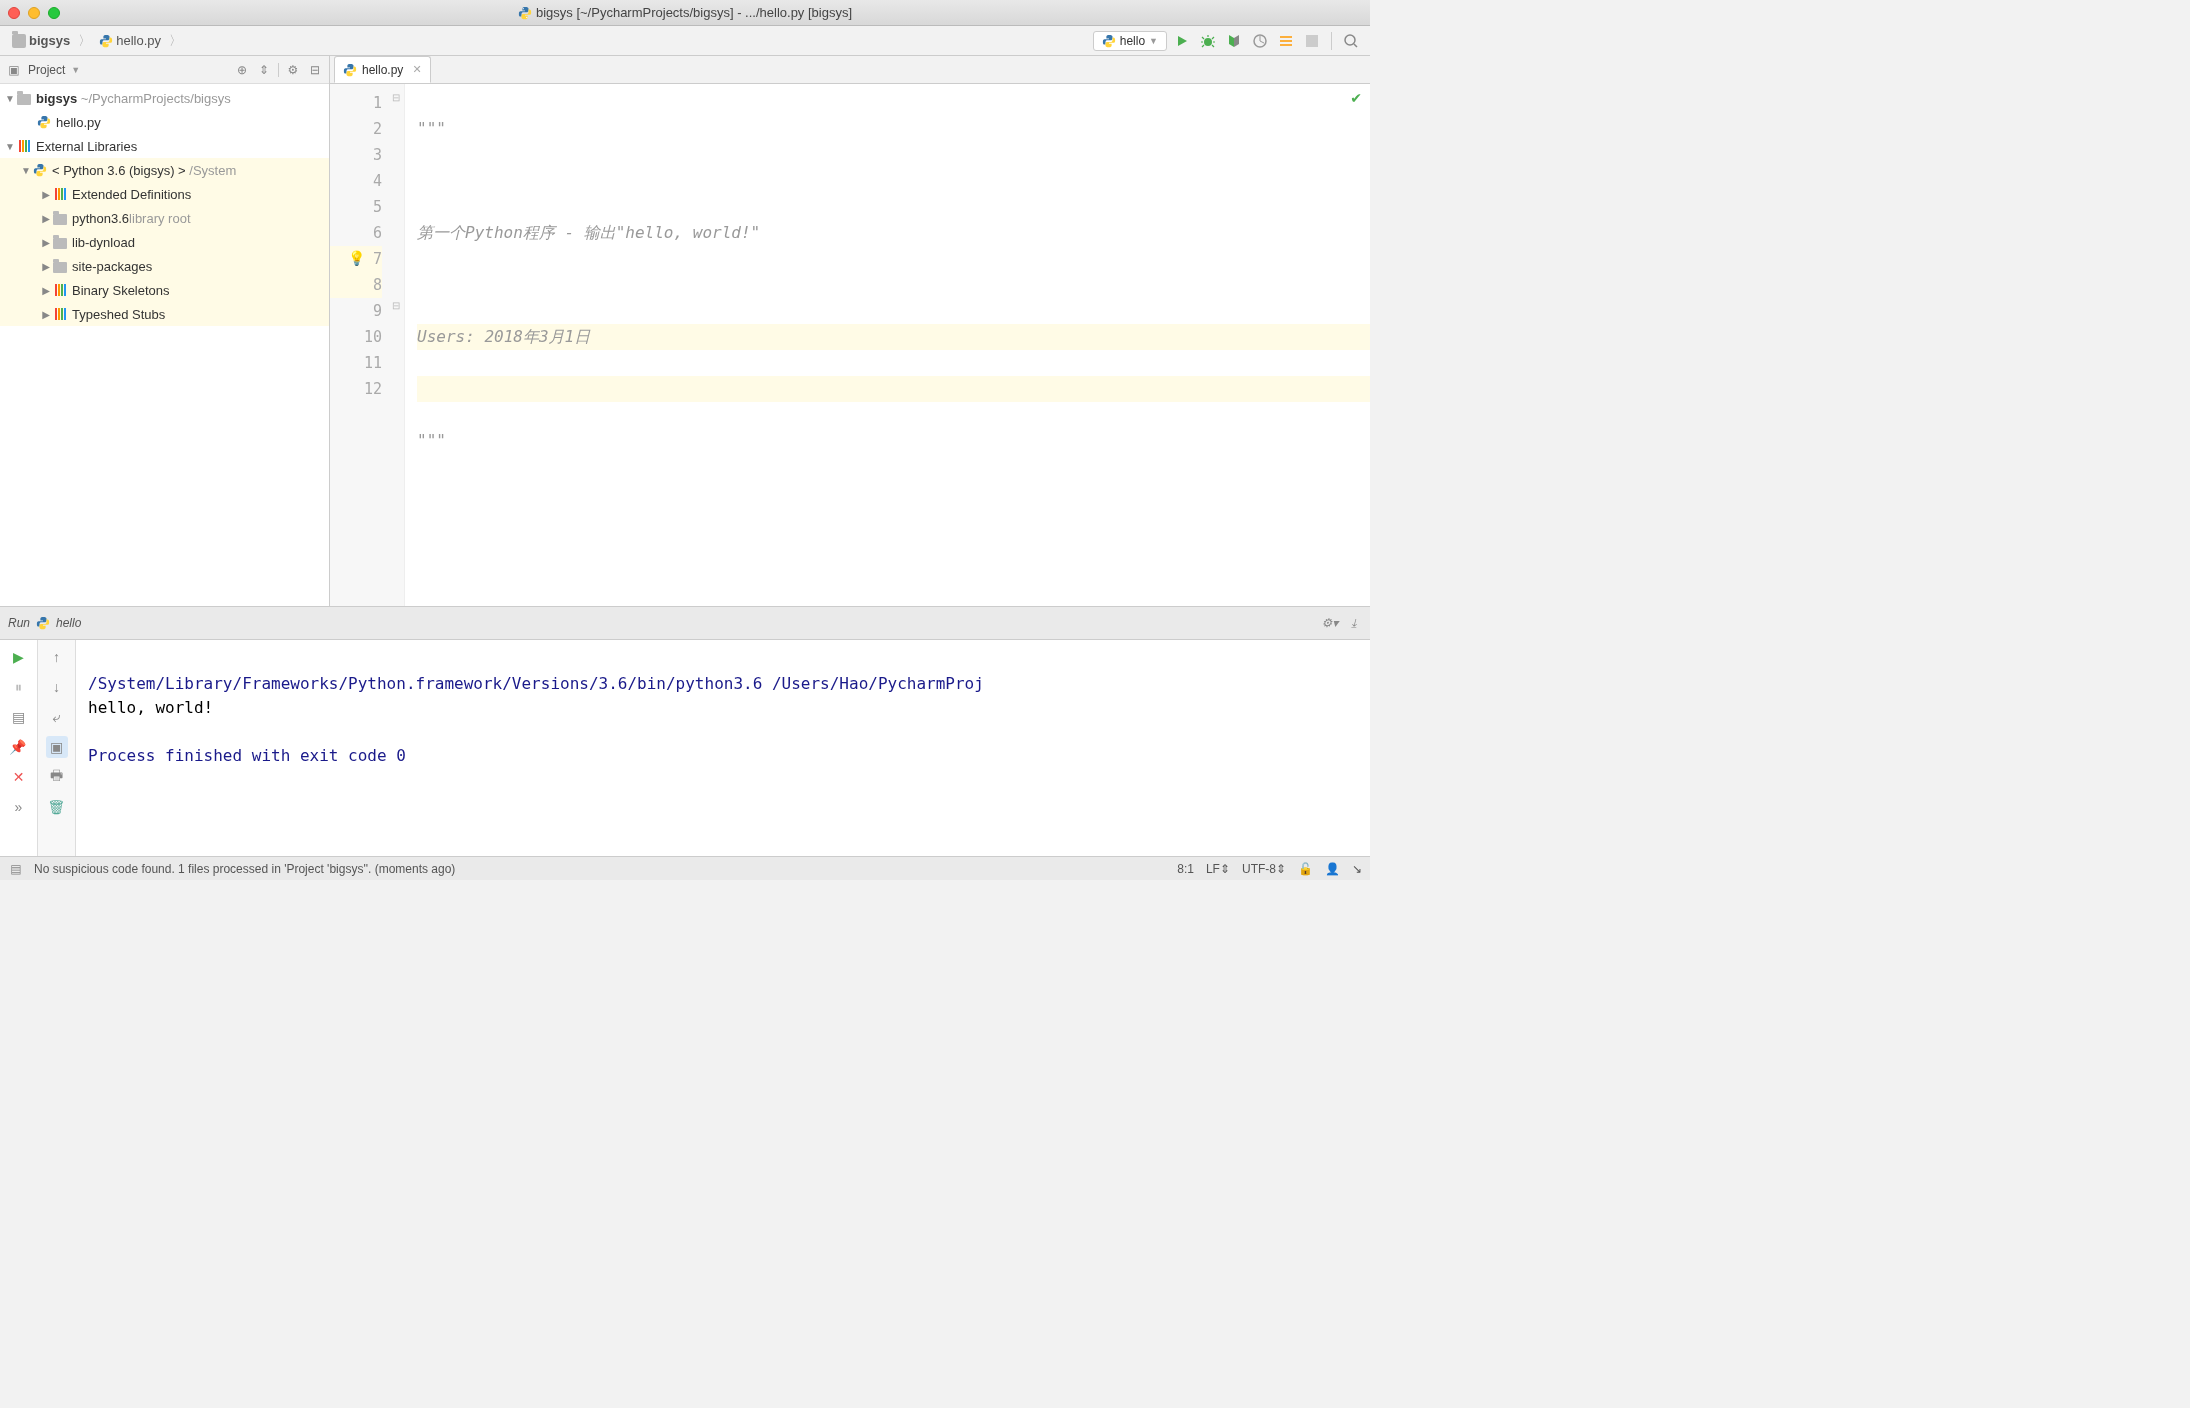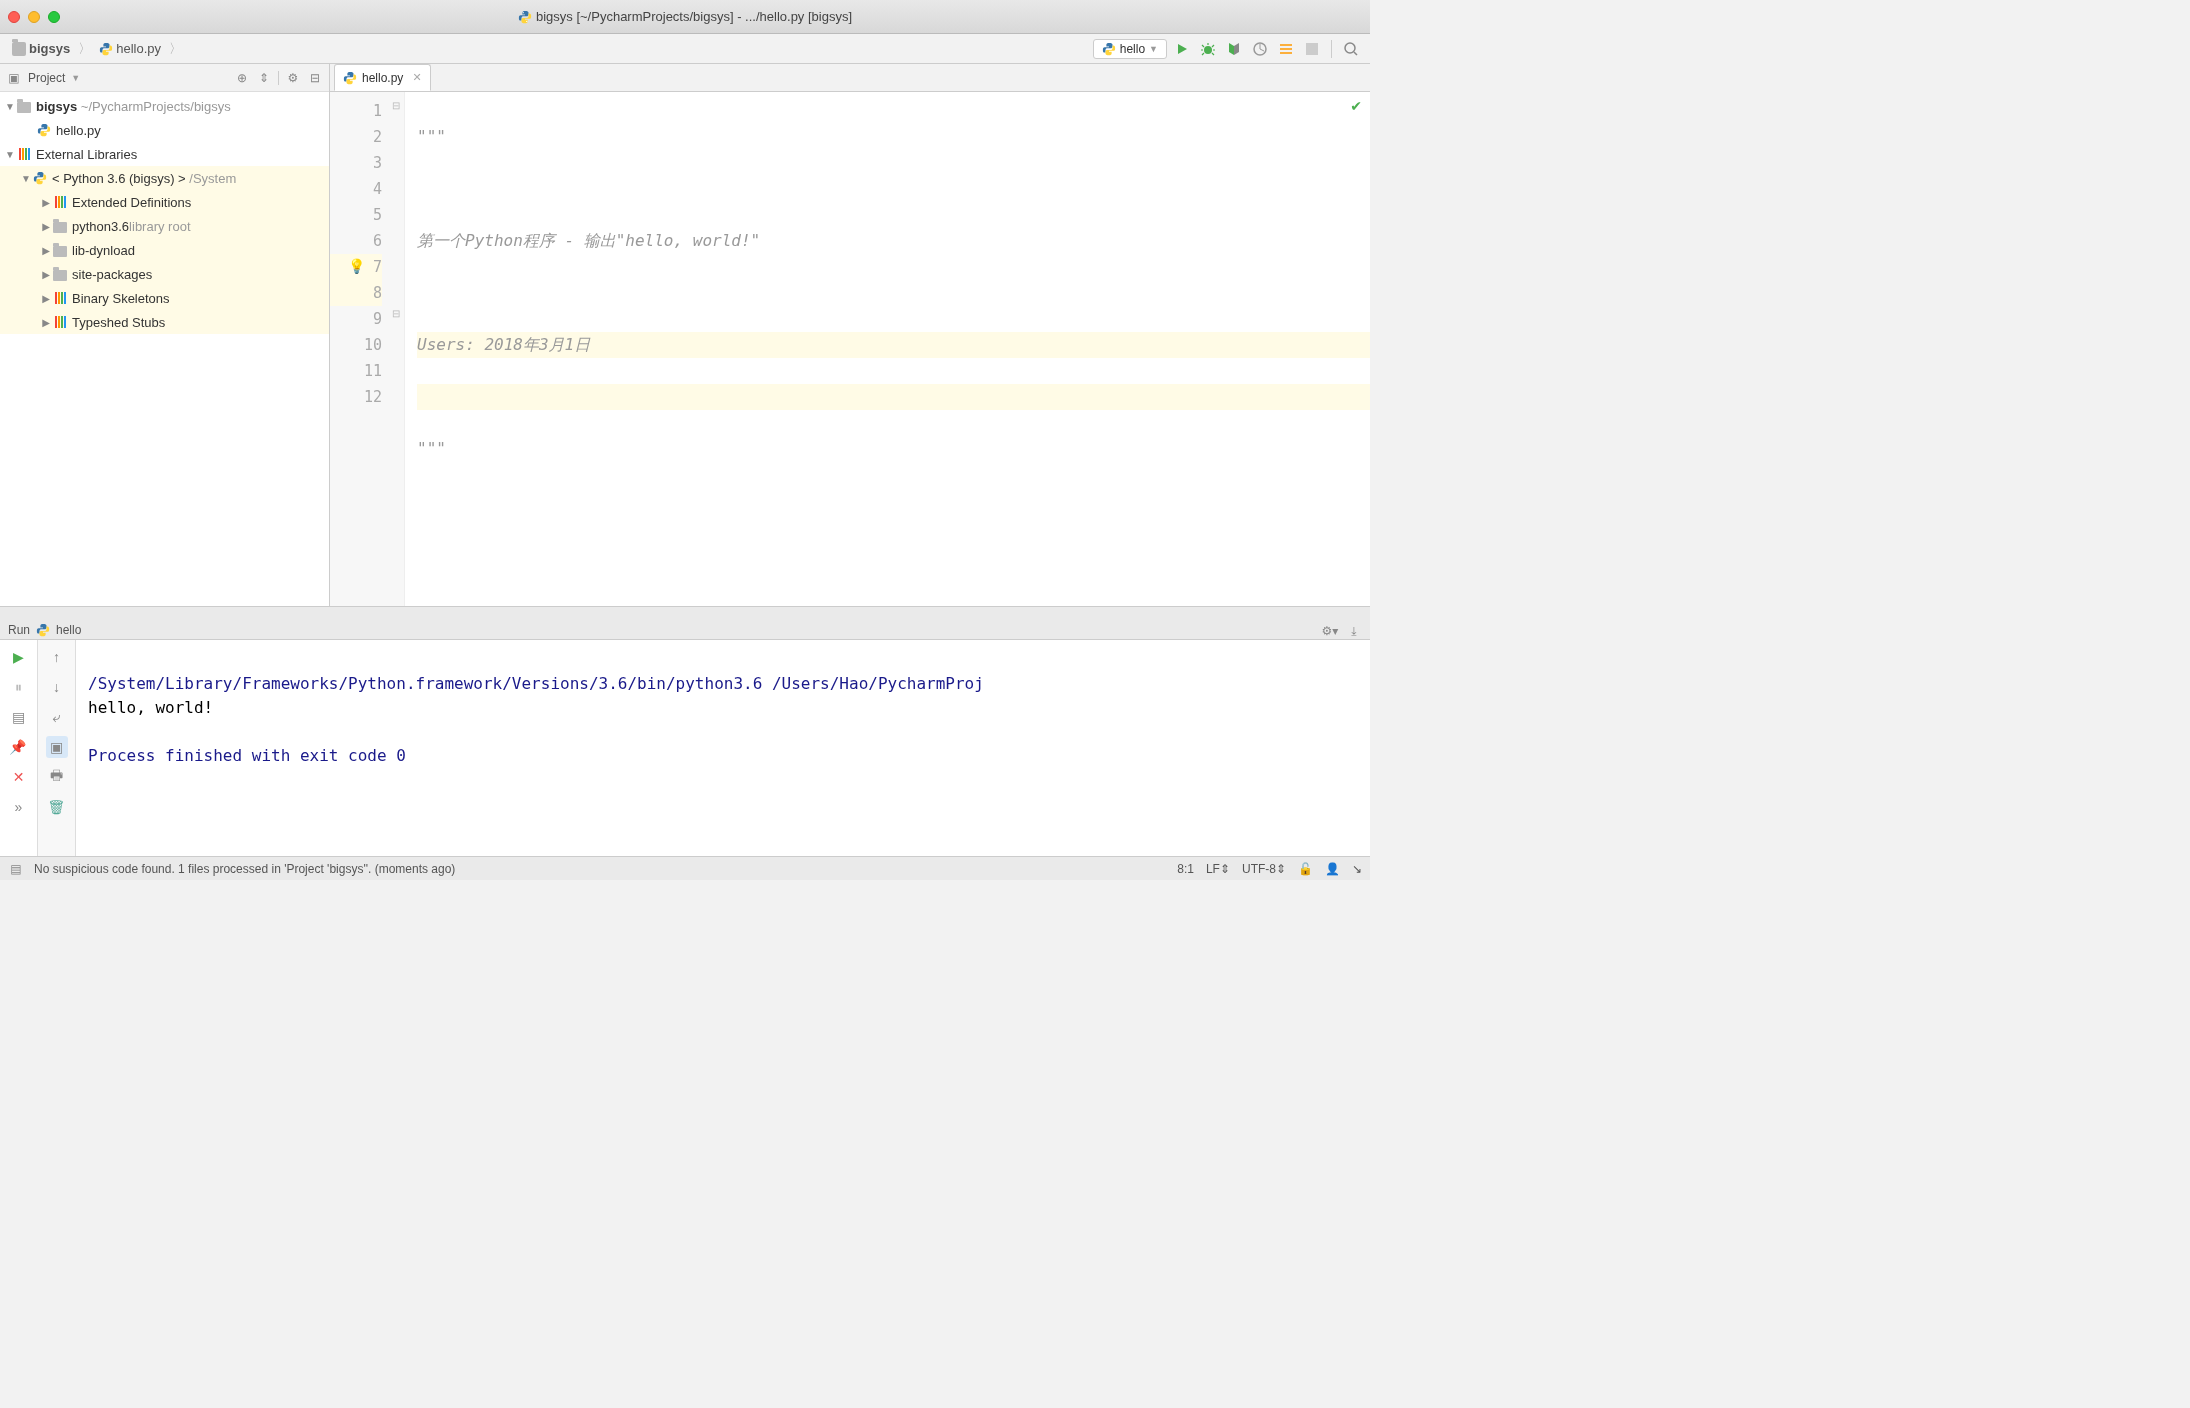--- a/index.html
+++ b/index.html
@@ -8,21 +8,21 @@
   font-size: 13px;
   color: #333;
   background: #f2f2f2;
   width: 1370px;
   height: 880px;
   overflow: hidden;
   display: flex;
   flex-direction: column;
 }
 .titlebar {
-  height: 34px;
+  height: 26px;
   background: linear-gradient(#e8e8e8,#d8d8d8);
   border-bottom: 1px solid #bbb;
   display: flex;
   align-items: center;
   padding: 0 8px;
   position: relative;
 }
 .traffic { display: flex; gap: 8px; }
 .traffic span { width: 12px; height: 12px; border-radius: 50%; display: inline-block; }
 .tl-close{background:#ff5f56;border:1px solid #e0443e;}
@@ -72,21 +72,21 @@
 .editor-body{flex:1;display:flex;position:relative;overflow:hidden;}
 .gutter{width:75px;background:#f7f7f7;border-right:1px solid #eee;font-family:Menlo,Consolas,monospace;font-size:15px;color:#aaa;text-align:right;padding:6px 22px 0 0;line-height:26px;}
 .code-area{flex:1;font-family:Menlo,Consolas,monospace;font-size:16px;line-height:26px;padding:6px 0 0 12px;white-space:pre;position:relative;}
 .code-line{height:26px;}
 .hl-line{background:#fffbe6;}
 .comment{color:#999;font-style:italic;}
 .check-icon{position:absolute;top:6px;right:8px;color:#4caf50;font-size:14px;}
 .bulb{position:absolute;left:18px;top:166px;font-size:14px;}
 .fold{position:absolute;left:62px;width:12px;font-size:10px;color:#bbb;}
 .run-panel{height:250px;border-top:1px solid #ccc;background:#fff;display:flex;flex-direction:column;}
-.run-header{height:26px;background:#eaeaea;border-bottom:1px solid #ccc;display:flex;align-items:flex-start;padding:16px 8px;font-size:12px;color:#555;gap:6px;}
+.run-header{height:26px;background:#eaeaea;border-bottom:1px solid #ccc;display:flex;align-items:center;padding:16px 8px;font-size:12px;color:#555;gap:6px;font-style:italic;}
 .run-header .gear-right{margin-left:auto;display:flex;gap:8px;}
 .run-content{flex:1;display:flex;}
 .run-sidebar{width:38px;border-right:1px solid #ddd;display:flex;flex-direction:column;align-items:center;padding-top:6px;gap:8px;}
 .run-sidebar2{width:38px;border-right:1px solid #ddd;display:flex;flex-direction:column;align-items:center;padding-top:6px;gap:8px;background:#f8f8f8;}
 .rs-btn{width:22px;height:22px;display:flex;align-items:center;justify-content:center;font-size:14px;color:#888;}
 .console{flex:1;font-family:Menlo,Consolas,monospace;font-size:16px;padding:8px 12px;color:#1a1a8a;line-height:24px;white-space:pre;overflow:hidden;}
 .console .out{color:#000000;}
 .statusbar{height:24px;background:#eaeaea;border-top:1px solid #ccc;display:flex;align-items:center;padding:0 8px;font-size:12px;color:#555;gap:10px;}
 .statusbar .status-right{margin-left:auto;display:flex;gap:12px;align-items:center;}
 </style>

